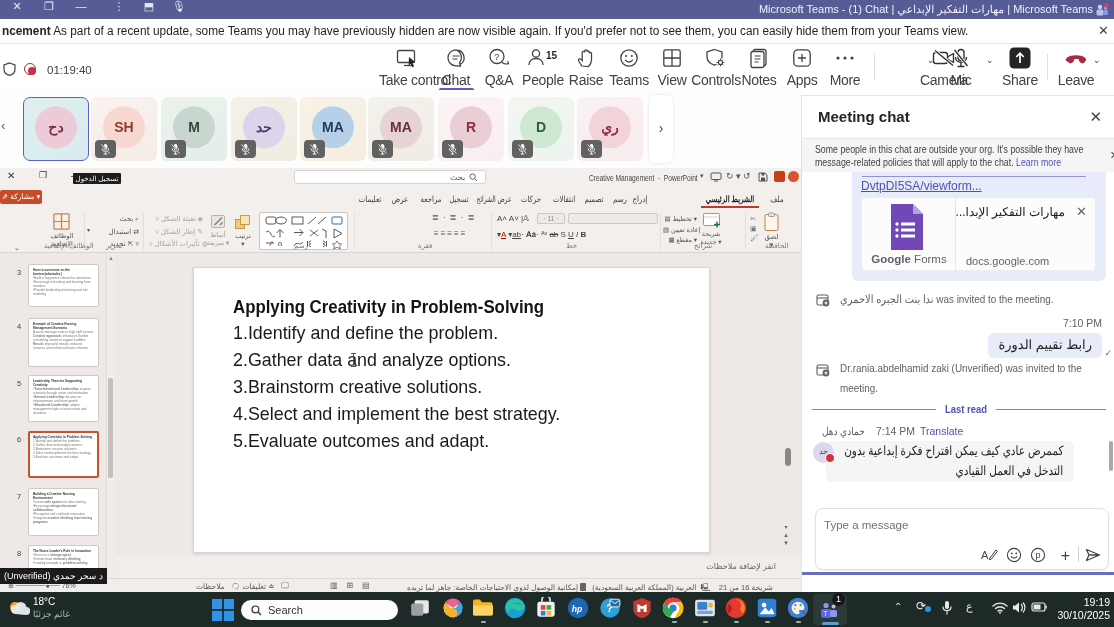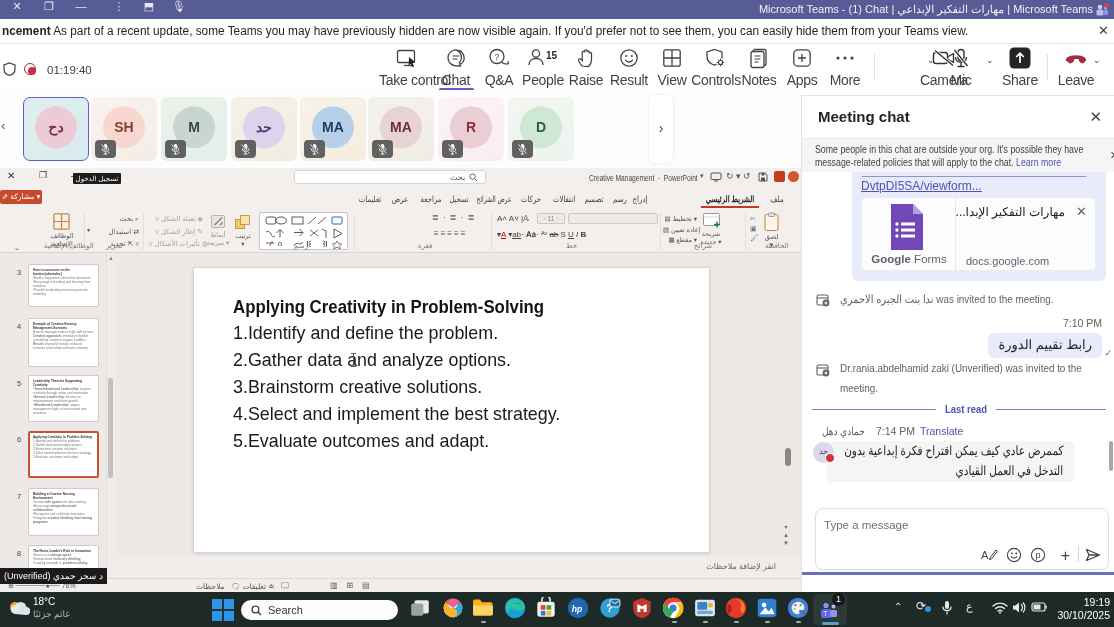--- a/index.html
+++ b/index.html
@@ -129,21 +129,21 @@
       </svg>
     <div class="lb">Raise</div>
   </div>
   <div class="tbtn" style="left:601px;">
     <svg width="22" height="22" viewBox="0 0 22 22">
         <circle cx="11" cy="11" r="8.2" fill="none" stroke="#424242" stroke-width="1.3"></circle>
         <circle cx="8.2" cy="9" r="1" fill="#424242"></circle>
         <circle cx="13.8" cy="9" r="1" fill="#424242"></circle>
         <path d="M7.5 13.2 c1.8 2.4 5.2 2.4 7 0" fill="none" stroke="#424242" stroke-width="1.3" stroke-linecap="round"></path>
       </svg>
-    <div class="lb">Result</div>
+    <div class="lb">Teams</div>
   </div>
   <div class="tbtn" style="left:644px;">
     <svg width="22" height="22" viewBox="0 0 22 22">
         <rect x="2.8" y="2.8" width="16.4" height="16.4" rx="2" fill="none" stroke="#424242" stroke-width="1.3"></rect>
         <path d="M11 3 v16 M3 11 h16" stroke="#424242" stroke-width="1.3"></path>
       </svg>
     <div class="lb">View</div>
   </div>
   <div class="tbtn" style="left:688px;">
     <svg width="24" height="22" viewBox="0 0 24 22">
@@ -281,20 +281,31 @@
         <svg width="11" height="12" viewBox="0 0 12 13">
           <rect x="4" y="1" width="4" height="7" rx="2" fill="#fff"></rect>
           <path d="M2.5 6 c0 4.6 7 4.6 7 0 M6 10 v2 M4 12 h4" fill="none" stroke="#fff" stroke-width="1"></path>
           <path d="M1.5 1.5 L10.5 11.5" stroke="#616161" stroke-width="1.8"></path>
           <path d="M1.5 1.5 L10.5 11.5" stroke="#fff" stroke-width="0.9"></path>
         </svg>
       </div>
   </div>
   <div class="tile" style="left:508px;background:linear-gradient(160deg,#f3f6f1,#eef3ef);">
     <div class="circ" style="background:#cfe8d3;color:#2f5e3a;">D</div>
+    <div class="micoff">
+        <svg width="11" height="12" viewBox="0 0 12 13">
+          <rect x="4" y="1" width="4" height="7" rx="2" fill="#fff"></rect>
+          <path d="M2.5 6 c0 4.6 7 4.6 7 0 M6 10 v2 M4 12 h4" fill="none" stroke="#fff" stroke-width="1"></path>
+          <path d="M1.5 1.5 L10.5 11.5" stroke="#616161" stroke-width="1.8"></path>
+          <path d="M1.5 1.5 L10.5 11.5" stroke="#fff" stroke-width="0.9"></path>
+        </svg>
+      </div>
+  </div>
+  <div class="tile" style="left:577px;background:linear-gradient(160deg,#faf1f2,#f7ecee);">
+    <div class="circ" style="background:#f2d3da;color:#8c2f43;">ري</div>
     <div class="micoff">
         <svg width="11" height="12" viewBox="0 0 12 13">
           <rect x="4" y="1" width="4" height="7" rx="2" fill="#fff"></rect>
           <path d="M2.5 6 c0 4.6 7 4.6 7 0 M6 10 v2 M4 12 h4" fill="none" stroke="#fff" stroke-width="1"></path>
           <path d="M1.5 1.5 L10.5 11.5" stroke="#616161" stroke-width="1.8"></path>
           <path d="M1.5 1.5 L10.5 11.5" stroke="#fff" stroke-width="0.9"></path>
         </svg>
       </div>
   </div>
   <div style="position:absolute;left:649px;top:5px;width:24px;height:68px;background:#fff;border-radius:6px;box-shadow:0 0 3px rgba(0,0,0,.12);color:#424242;font-size:14px;text-align:center;line-height:66px;">›</div>
@@ -475,20 +486,21 @@
     </div>
   </div>
   <div style="position:absolute;left:116px;top:388px;width:685px;height:22px;background:#f1edeb;">
     <div style="position:absolute;right:25px;top:6px;font-size:8px;color:#666;">انقر لإضافة ملاحظات</div>
   </div>
   <div id="pstatus">
     <div style="position:absolute;left:8px;top:3px;font-size:7px;color:#555;">⊕ ──────●── 76%</div>
     <div style="position:absolute;left:281px;top:2px;font-size:8px;color:#555;">🖵</div>
     <div style="position:absolute;left:330px;top:2px;font-size:8px;color:#555;">▥ &nbsp;&nbsp; ⊞ &nbsp;&nbsp; ▤</div>
     <div style="position:absolute;left:196px;top:3px;font-size:7.5px;color:#555;">تعليقات 🗨&nbsp;&nbsp;&nbsp;ملاحظات ≐</div>
+    <div style="position:absolute;left:407px;top:3px;font-size:7.5px;color:#555;">شريحة 16 من 21&nbsp;&nbsp;&nbsp; 🖳&nbsp; العربية (المملكة العربية السعودية)&nbsp;&nbsp; <span style="display:inline-block;width:6px;height:8px;background:#666;border-radius:1px;vertical-align:-1px;"></span> إمكانية الوصول لذوي الاحتياجات الخاصة: جاهز لما تريده</div>
   </div>
   <div style="position:absolute;left:0;top:400px;width:107px;height:16px;background:#1b1b1b;color:#fff;font-size:9px;line-height:16px;text-align:center;">(Unverified) د سحر حمدي</div>
 </div>
 
 <div class="abs" id="chat">
   <div class="hdr">Meeting chat</div>
   <div class="hx">✕</div>
   <div style="position:absolute;left:0;top:42px;width:313px;height:1px;background:#e8e8e8;"></div>
   <div id="notice">
     <div style="position:absolute;left:13px;top:4px;white-space:nowrap;transform:scaleX(.80);transform-origin:0 0;">Some people in this chat are outside your org. It's possible they have</div>

